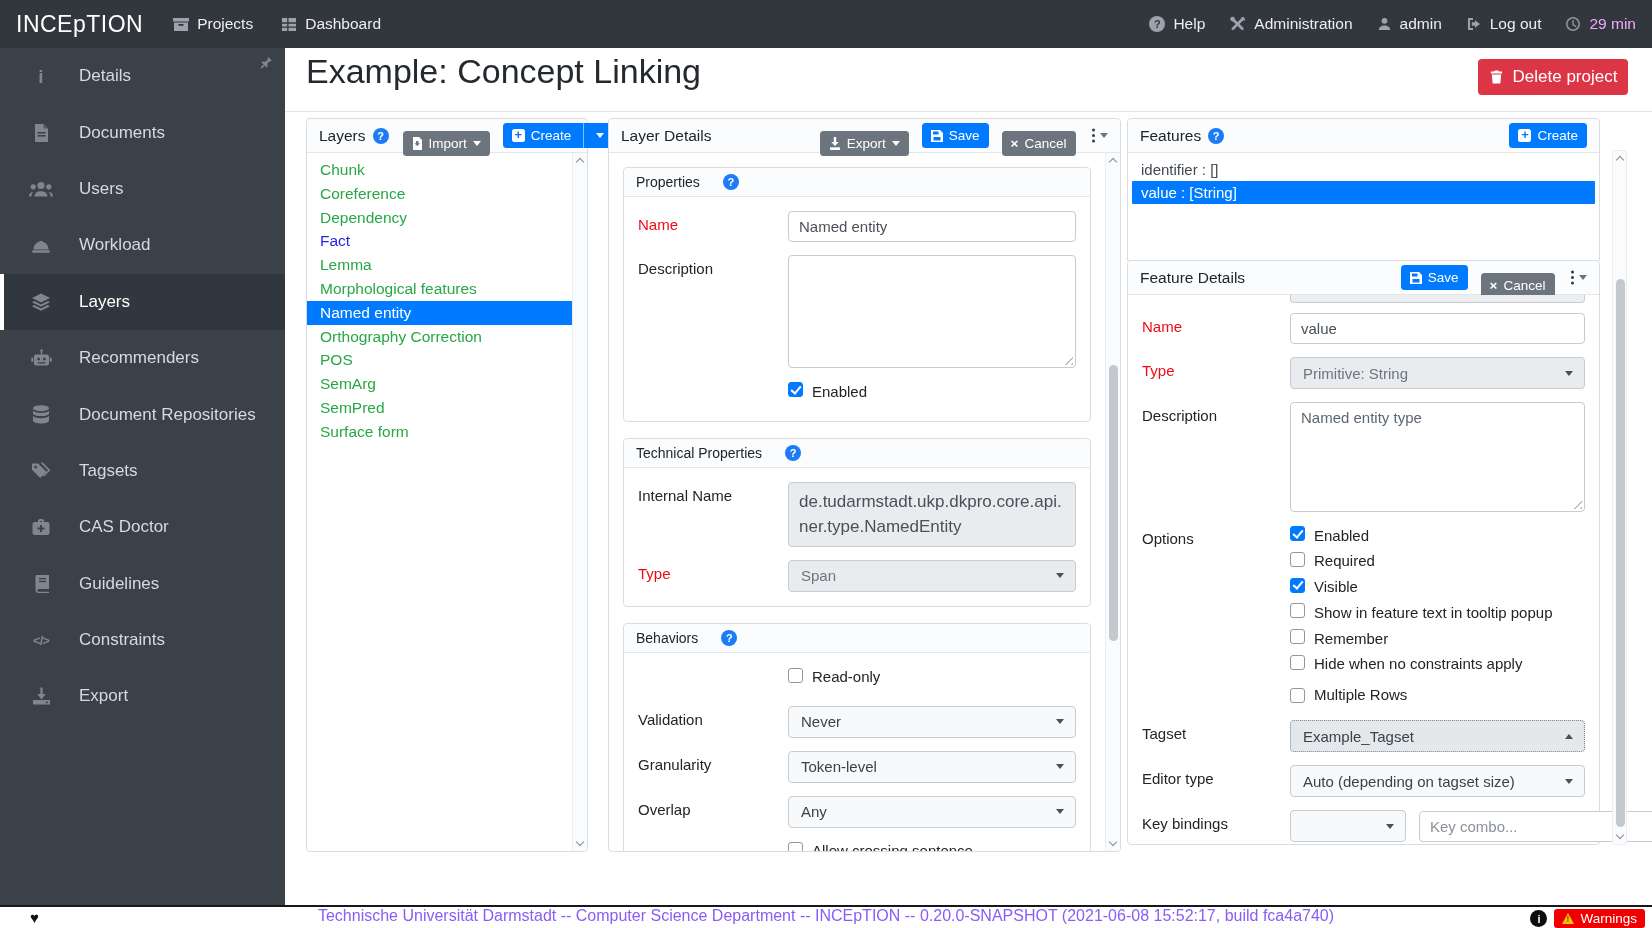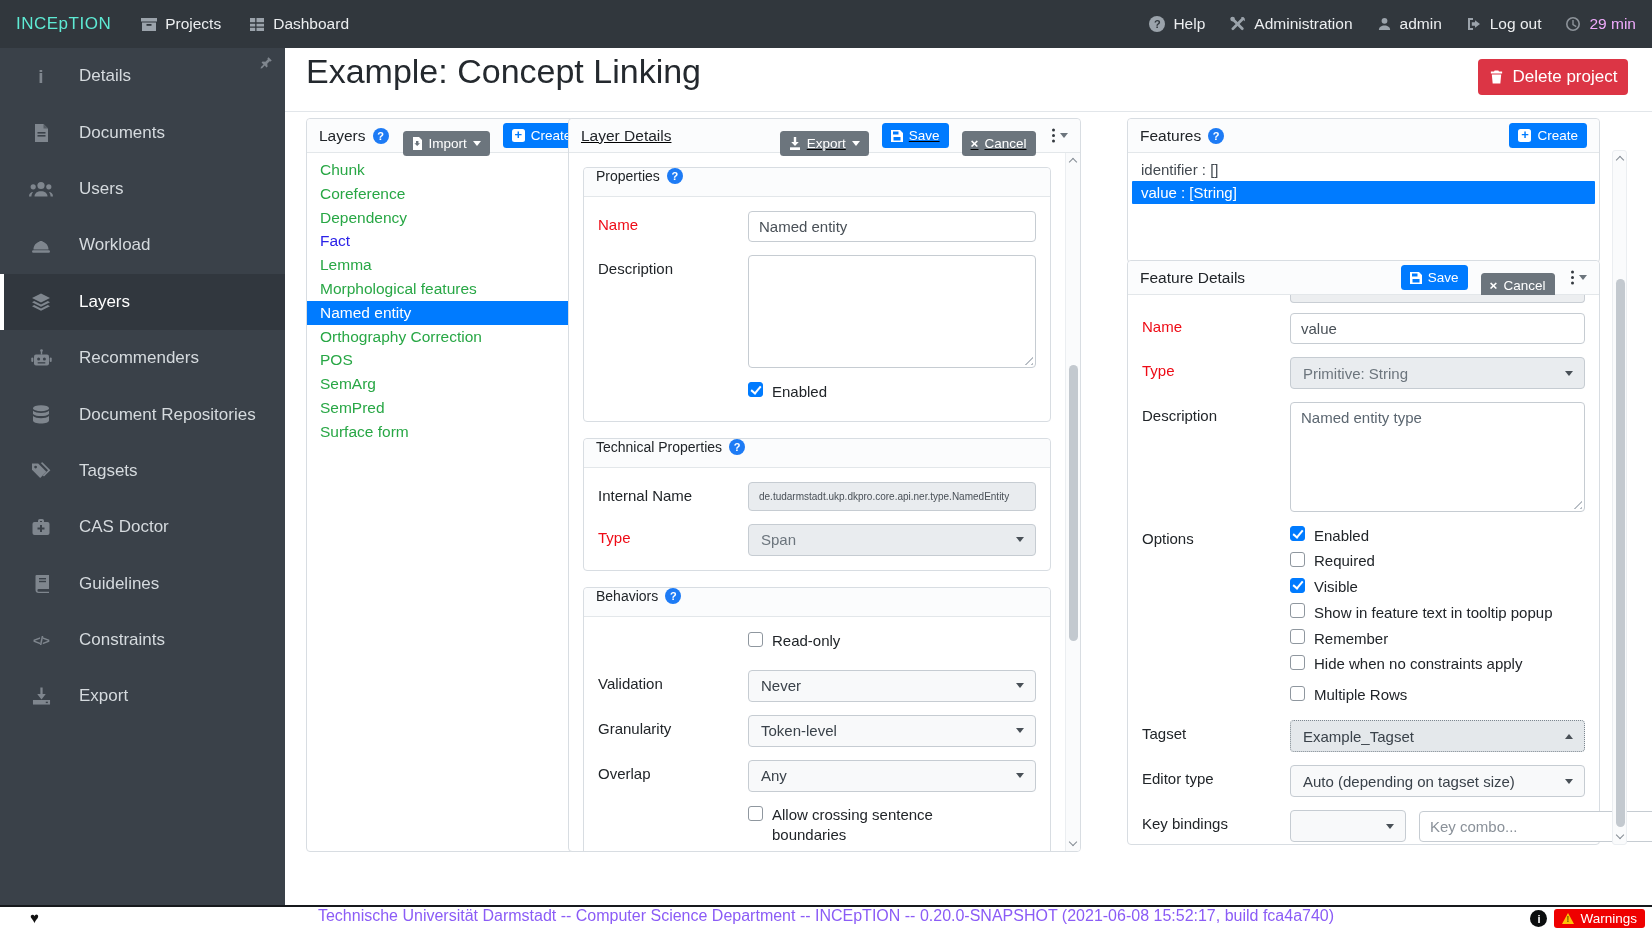--- a/index.html
+++ b/index.html
@@ -3,21 +3,21 @@
 <meta charset="utf-8">
 <style>
   * { margin:0; padding:0; box-sizing:border-box; }
   html,body { width:1652px; height:928px; overflow:hidden; background:#fff;
     font-family:"Liberation Sans", sans-serif; }
   .app { position:relative; width:1652px; height:928px; }
 
   
   .navbar { position:absolute; top:0; left:0; right:0; height:48px; background:#31373d;
     display:flex; align-items:center; padding:0 16px; color:#fff; z-index:5; }
-  .brand { font-size:17px; color:#5eead4; margin-right:30px; letter-spacing:.5px; }
+  .brand { font-size:23px; color:#ffffff; margin-right:30px; letter-spacing:.5px; }
   .nav-group { display:flex; align-items:center; gap:28px; }
   .nav-right { margin-left:auto; gap:24px; }
   .nav-item { display:flex; align-items:center; gap:8px; color:#eceef0; font-size:15.5px; cursor:pointer; }
   .nav-item .nic { color:#9ba3ab; display:flex; align-items:center; }
   .nav-item.dim { color:#f0abfc; }
   .q-circle { width:16px; height:16px; border-radius:50%; background:#9ba3ab; color:#31373d;
     font-size:11px; font-weight:bold; display:flex; align-items:center; justify-content:center; }
 
   
   .sidebar { position:absolute; top:48px; left:0; width:285px; bottom:23px; background:#3a4149; }
@@ -72,57 +72,57 @@
   .sb .chev { position:absolute; left:4px; width:6px; height:6px; border-left:1.8px solid #848c94;
     border-top:1.8px solid #848c94; cursor:pointer; }
   .sb .chev.up { top:6px; transform:rotate(45deg); }
   .sb .chev.down { bottom:6px; transform:rotate(225deg); }
   .sb .thumb { position:absolute; left:2.5px; width:9px; border-radius:5px; background:#c3c9cf; cursor:pointer; }
   .sb-in { right:0; top:34px; bottom:0; border-radius:0 0 3px 0; }
 
   
   .card-body { position:absolute; top:34px; left:0; right:15px; bottom:0; overflow:hidden; padding:14px; }
   .inner-card { border:1px solid #d8dde2; border-radius:4px; margin-bottom:16px; background:#fff; }
-  .inner-head { height:29px; display:flex; gap:7px; padding:0 12px;
+  .inner-head { height:29px; display:flex; align-items:center; gap:23px; padding:0 12px;
     border-bottom:1px solid #e3e7ea; background:#fbfcfd; font-size:14px; color:#212529;
     border-radius:4px 4px 0 0; }
   .inner-body { padding:14px; }
   .frow { display:flex; margin-bottom:13px; align-items:flex-start; }
   .frow:last-child { margin-bottom:0; }
   .flabel { width:150px; flex:none; font-size:15px; color:#212529; padding-top:5px; }
   .fd .flabel { width:148px; }
   .req { color:#ee0b16; }
   .ffield { flex:1; min-width:0; }
   input.txt { width:100%; height:31px; border:1px solid #c6ccd2; border-radius:4px; padding:0 10px;
     font-size:15px; color:#495057; font-family:inherit; outline:none; background:#fff; }
   input.txt::placeholder { color:#8a9199; }
   .ta-wrap { position:relative; }
   textarea.txt { width:100%; border:1px solid #c6ccd2; border-radius:4px; padding:6px 10px;
     font-size:15px; color:#5b6670; font-family:inherit; resize:none; outline:none; display:block; }
   .ta-corner { position:absolute; right:3px; bottom:3px; width:10px; height:10px;
     background:repeating-linear-gradient(-45deg,#b9bfc6 0 1.5px,transparent 1.5px 4.5px);
     clip-path:polygon(100% 0,100% 100%,0 100%); pointer-events:none; }
   .disabled-box { background:#e9ecef; border:1px solid #c6ccd2; border-radius:4px; padding:6px 10px;
-    font-size:10px; color:#495057; word-break:break-all; line-height:1.5; }
+    font-size:17px; color:#495057; word-break:break-all; line-height:1.5; }
   .select { height:32px; background:#f8f9fa; border:1px solid #c6ccd2; border-radius:4px; display:flex;
     align-items:center; padding:0 12px; font-size:15px; color:#3a424a; position:relative; cursor:pointer; }
   .select .caret { position:absolute; right:11px; color:#495057; }
   .select.disabled { background:#e9ecef; color:#6c757d; cursor:default; }
   .select.focused { background:#e4e8eb; border:1px dotted #7c868f; }
   .cbrow { display:flex; align-items:flex-start; gap:9px; font-size:15px; color:#212529;
     margin-bottom:5px; cursor:pointer; line-height:1.35; }
   .cbrow span.cl { padding-top:0.5px; }
   .cb { width:15px; height:15px; flex:none; border:1.5px solid #8f979f; border-radius:3px;
     background:#fff; position:relative; margin-top:1px; }
   .cb.checked { background:#007bff; border-color:#007bff; }
   .cb.checked::after { content:""; position:absolute; left:3.8px; top:0.6px; width:4px; height:8px;
     border:solid #fff; border-width:0 2px 2px 0; transform:rotate(40deg); }
   .sliver { height:8px; background:#eceef0; border:1px solid #c9ced4; border-top:none;
     border-radius:0 0 4px 4px; }
-  .gap-top { margin-top:10px; }
+  .gap-top { margin-top:10px;align-items:center; }
   .feat-item { height:23px; line-height:23px; font-size:15px; color:#434a51; padding:0 13px; cursor:pointer; }
   .feat-item.selected { background:#007bff; color:#fff; margin:0 4px; padding:0 9px; border-radius:1px; }
   .kb-row { display:flex; align-items:center; gap:13px; }
   .kb-select { width:116px; flex:none; }
   .kb-input { width:122px; flex:none; }
 
   
   .footer { position:absolute; left:0; bottom:0; width:1652px; height:23px; background:#fff;
     border-top:2px solid #16191c; }
   .heart { position:absolute; left:30px; top:2px; color:#121212; font-size:15px; }
@@ -389,21 +389,21 @@
       <div class="layer-item builtin">SemArg</div>
       <div class="layer-item builtin">SemPred</div>
       <div class="layer-item builtin">Surface form</div>
     </div>
     <div class="sb sb-in">
       <span class="chev up"></span>
       <span class="chev down"></span>
     </div>
   </div>
 
-  <div class="card" style="left:568px; top:118px; width:513px; height:734px;text-decoration:underline;">
+  <div class="card" style="left:608px; top:118px; width:513px; height:734px;">
     <div class="card-head">
       <span>Layer Details</span>
       <span class="spacer"></span>
       <button class="btn btn-gray">
         <span>
           <svg width="12" height="13" viewBox="0 0 12 13" fill="#fff">
               <path d="M4.8 0h2.4v5h2.6L6 9 2.2 5h2.6z"></path>
               <path d="M1 10.3h10V13H1z"></path>
             </svg>
         </span>

